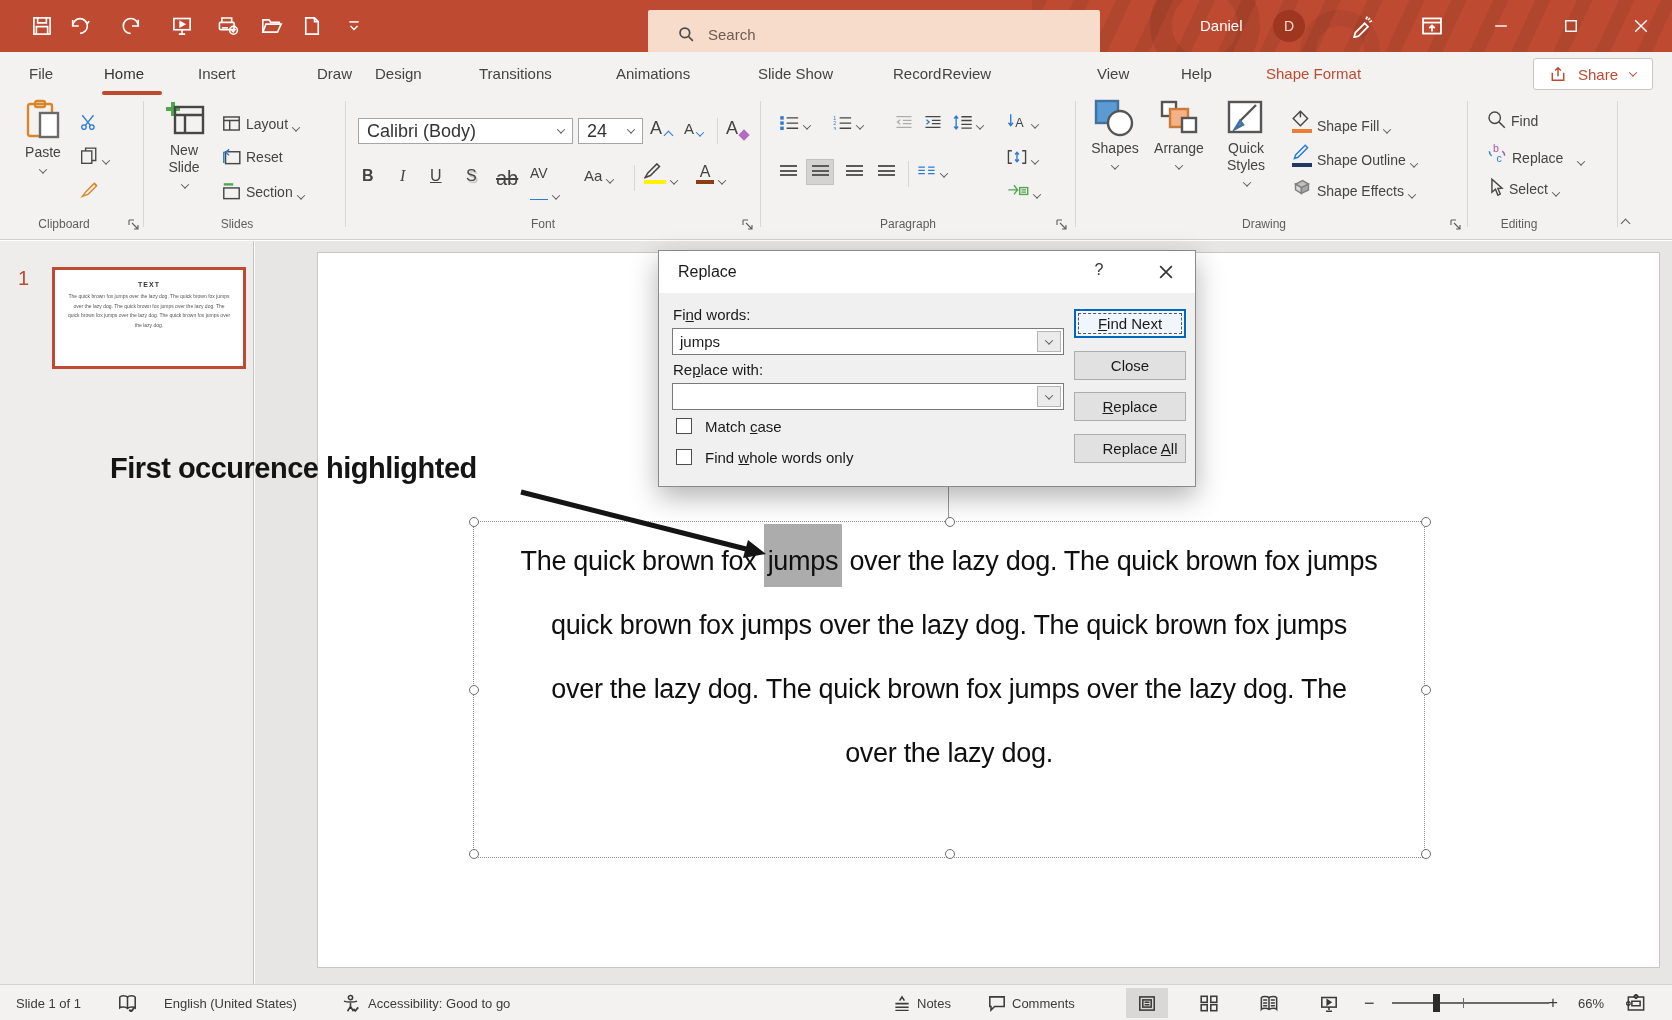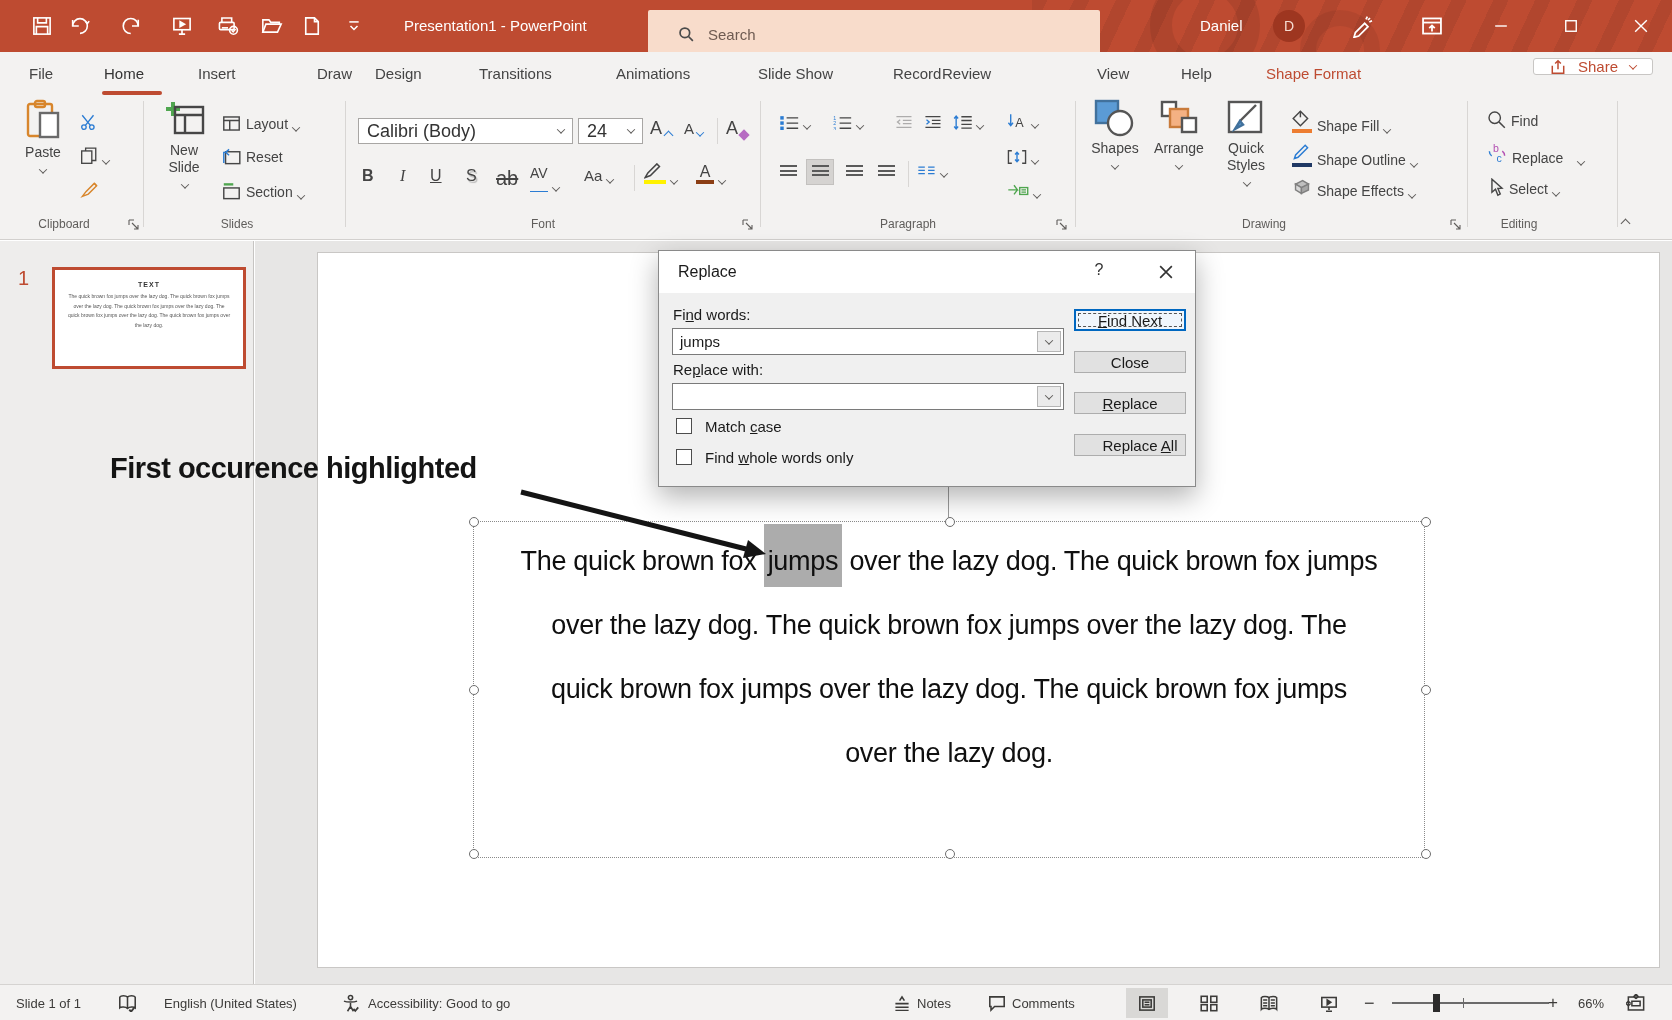--- a/index.html
+++ b/index.html
@@ -27,21 +27,21 @@
     color:#F6DCD2; font-size:14px; display:flex; align-items:center; justify-content:center; }
   .winbtn { position:absolute; top:0; width:47px; height:52px; display:flex; align-items:center; justify-content:center; }
   .winbtn svg { stroke:#fff; fill:none; stroke-width:1.2; }
 
   
   .tabrow { position:absolute; left:0; top:52px; width:1672px; height:43px; background:#F3F2F1; }
   .rtab { position:absolute; top:5px; height:34px; line-height:34px; font-size:15px; color:#444; white-space:nowrap; cursor:default; }
   .rtab.active { color:#333; }
   .rtab.contextual { color:#BE4B31; }
   .tab-underline { position:absolute; top:39px; height:4px; background:#BE4B31; border-radius:2px; }
-  .share-btn { position:absolute; left:1533px; top:58px; width:120px; height:17px; background:#fff; border:1px solid #C8C6C4;
+  .share-btn { position:absolute; left:1533px; top:58px; width:120px; height:32px; background:#fff; border:1px solid #C8C6C4;
     border-radius:3px; display:flex; align-items:center; justify-content:center; gap:12px; color:#BE4B31; font-size:15px; }
 
   
   .ribbon { position:absolute; left:0; top:95px; width:1672px; height:145px; background:#F3F2F1; border-bottom:1px solid #D2D0CE; }
   .gsep { position:absolute; top:6px; height:126px; width:1px; background:#D8D6D4; }
   .msep { position:absolute; width:1px; height:26px; background:#D8D6D4; }
   .glabel { position:absolute; top:122px; font-size:12px; color:#5F5D5B; text-align:center; white-space:nowrap; }
   .launcher { position:absolute; top:122px; width:12px; height:12px; }
   .launcher svg { stroke:#5F5D5B; fill:none; stroke-width:1.1; }
   .bigbtn { position:absolute; top:4px; text-align:center; font-size:14px; color:#444; }
@@ -89,21 +89,21 @@
   .dlg-help { position:absolute; left:428px; top:10px; width:24px; text-align:center; font-size:16px; color:#333; }
   .dlg-close { position:absolute; left:492px; top:8px; width:30px; height:26px; display:flex; align-items:center; justify-content:center; }
   .dlg-close svg { stroke:#333; stroke-width:1.4; }
   .dlg-label { position:absolute; left:14px; }
   .u { text-decoration:underline; }
   .dlg-combo { position:absolute; left:13px; width:392px; height:27px; background:#fff; border:1px solid #7A7A7A; }
   .dlg-combo .val { position:absolute; left:7px; top:4px; font-size:15px; }
   .dlg-drop { position:absolute; right:2px; top:2px; bottom:2px; width:24px; background:#EBEBEB; border:1px solid #B5B5B5;
     display:flex; align-items:center; justify-content:center; }
   .checkbox { position:absolute; left:17px; width:16px; height:16px; background:#fff; border:1px solid #4d4d4d; }
-  .dlg-btn { position:absolute; left:415px; width:112px; height:22px; background:#E1E1E1; border:1px solid #ADADAD;
+  .dlg-btn { position:absolute; left:415px; width:112px; height:29px; background:#E1E1E1; border:1px solid #ADADAD;
     display:flex; align-items:center; justify-content:center; font-size:15px; }
   .dlg-btn.default { background:#F0F6FC; border:2px solid #0067C0; outline:1px dashed #555; outline-offset:-5px; }
 
   
   .statusbar { position:absolute; left:0; top:984px; width:1672px; height:36px; background:#F3F2F1; border-top:1px solid #D5D3D1;
     font-size:13px; color:#3C3B39; }
   .sb-item { position:absolute; top:0; height:36px; display:flex; align-items:center; gap:6px; white-space:nowrap; }
   .sb-item svg { stroke:#3C3B39; fill:none; stroke-width:1.3; }
   .sb-viewbtn { position:absolute; top:3px; width:42px; height:30px; display:flex; align-items:center; justify-content:center; }
   .sb-viewbtn.sel { background:#D9D8D6; }
@@ -166,21 +166,20 @@
         <path d="M9 1.5 v3 h3"></path>
       </svg>
   </div>
   <div class="qat-btn" style="left:340px;">
     <svg width="14" height="14" viewBox="0 0 12 12">
         <path d="M2 2.5 h8"></path>
         <path d="M3 6 l3 3 3-3"></path>
       </svg>
   </div>
 
-  <div class="tb-title" style="left:404px;">Presentation1  -  PowerPoint</div>
 
   <div class="searchbox">
     <svg width="16" height="16" viewBox="0 0 14 14">
         <circle cx="6" cy="6" r="4.2"></circle>
         <path d="M9.2 9.2 L13 13"></path>
       </svg>
     <span class="search-text">Search</span>
   </div>
 
   <div class="user-name">Daniel</div>
@@ -360,21 +359,21 @@
   <div class="smbtn" style="left:430px; top:72px; text-decoration:underline; font-size:16px;">
       <span>U</span>
     </div>
   <div class="smbtn" style="left:466px; top:72px; font-size:16px; text-shadow:1.5px 1.5px 1px #bbb;">
       <span>S</span>
     </div>
   <div class="smbtn" style="left:496px; top:72px; font-size:20px; text-decoration:line-through;">
       <span>ab</span>
     </div>
   <div class="smbtn" style="left:530px; top:70px; font-size:14px;">
-    <span style="border-bottom:1.5px solid #2B7CD3; padding-bottom:10px;">AV</span>
+    <span style="border-bottom:1.5px solid #2B7CD3; padding-bottom:18px;">AV</span>
     <span class="chev"></span>
   </div>
   <div class="smbtn" style="left:584px; top:72px; font-size:15px;">
     <span>Aa</span>
     <span class="chev"></span>
   </div>
   <div class="msep" style="left:634px; top:70px;"></div>
   <div class="smbtn" style="left:644px; top:68px;">
     <span style="position:relative; display:inline-block; width:22px; height:22px;">
       <svg width="18" height="16" viewBox="0 0 14 12">
@@ -612,22 +611,22 @@
   <div class="handle" style="left:471px; top:-5px;"></div>
   <div class="handle" style="left:947px; top:-5px;"></div>
   <div class="handle" style="left:-5px; top:163px;"></div>
   <div class="handle" style="left:947px; top:163px;"></div>
   <div class="handle" style="left:-5px; top:327px;"></div>
   <div class="handle" style="left:471px; top:327px;"></div>
   <div class="handle" style="left:947px; top:327px;"></div>
 
   <div class="tb-lines">
     <div class="tb-line"><span>The quick brown fox </span><span class="hl">jumps</span><span> over the lazy dog. The quick brown fox jumps</span></div>
+    <div class="tb-line">quick brown fox jumps over the lazy dog. The quick brown fox jumps</div>
     <div class="tb-line">over the lazy dog. The quick brown fox jumps over the lazy dog. The</div>
-    <div class="tb-line">quick brown fox jumps over the lazy dog. The quick brown fox jumps</div>
     <div class="tb-line">over the lazy dog.</div>
   </div>
 </div>
 
 <div class="annotation">First occurence highlighted</div>
 <svg class="arrow-svg">
   <line x1="521" y1="492" x2="746" y2="549" stroke="#141414" stroke-width="5"></line>
   <polygon points="766,554 743,558 748,540" fill="#141414"></polygon>
 </svg>
 

